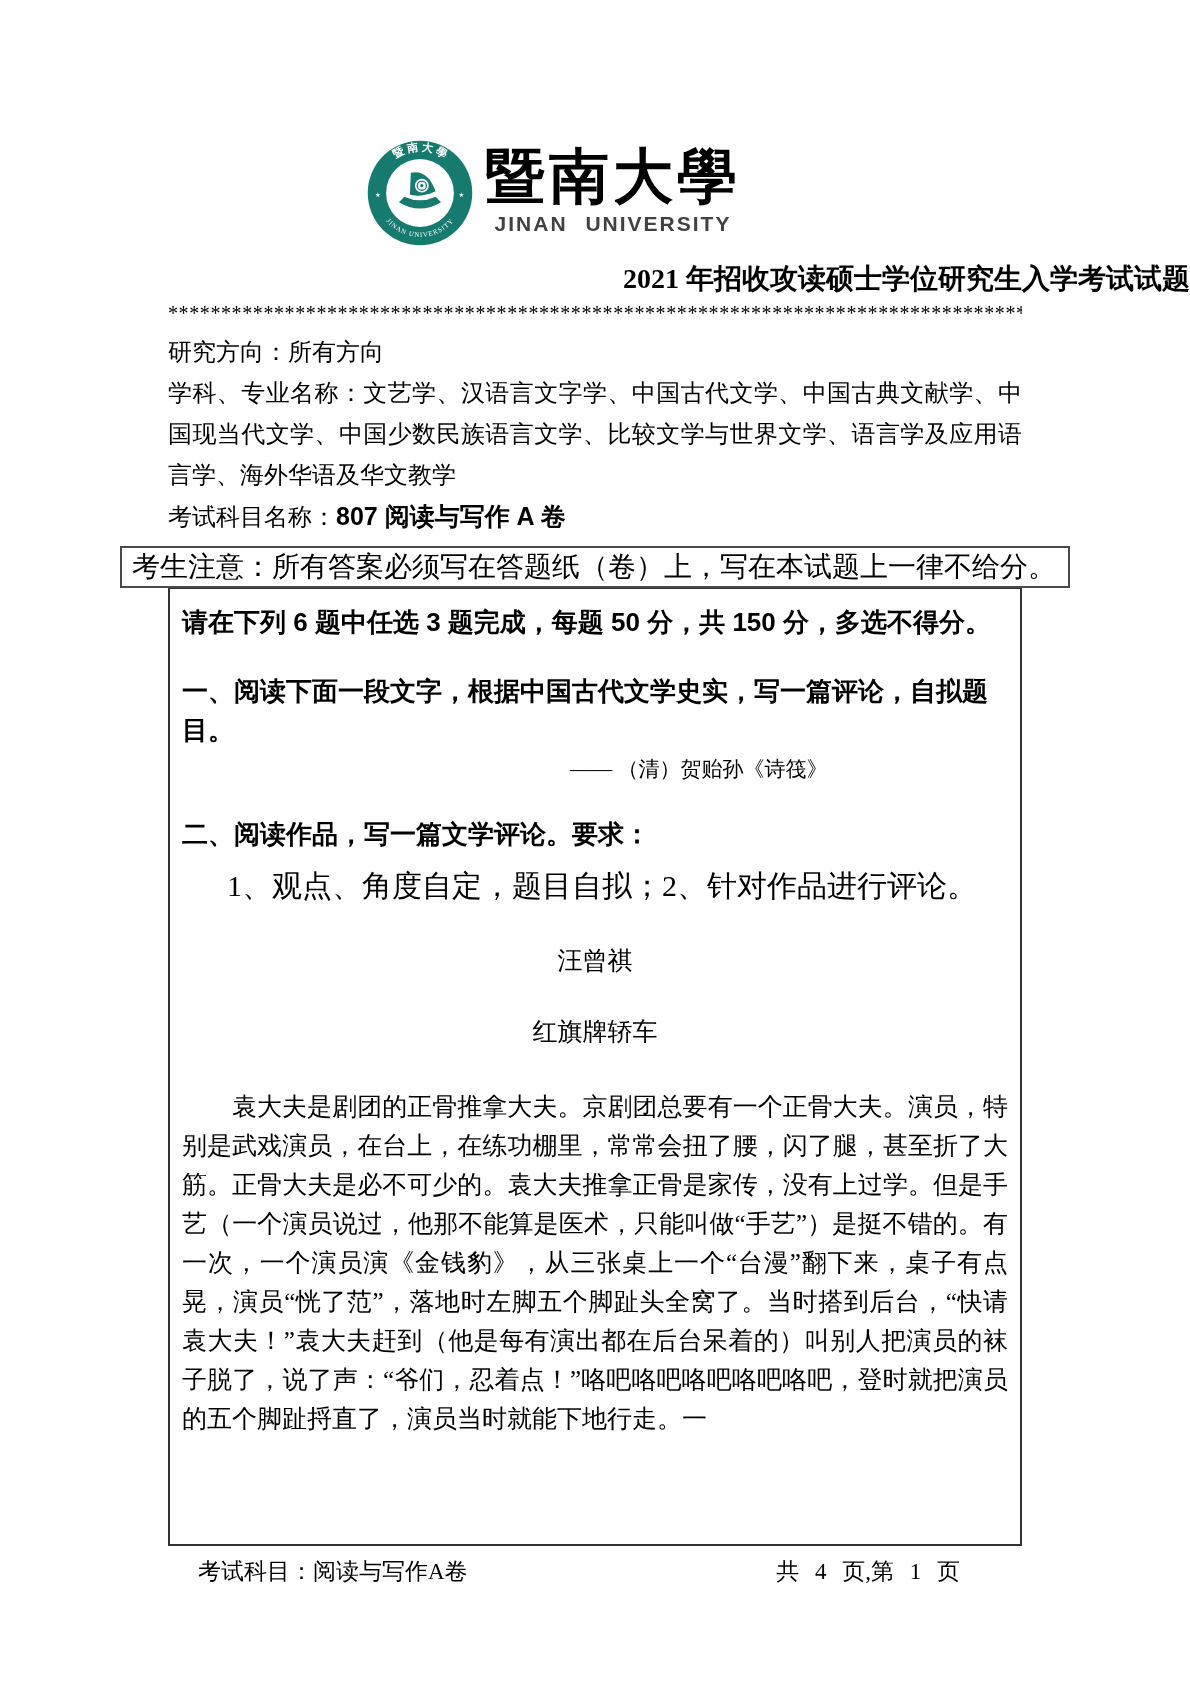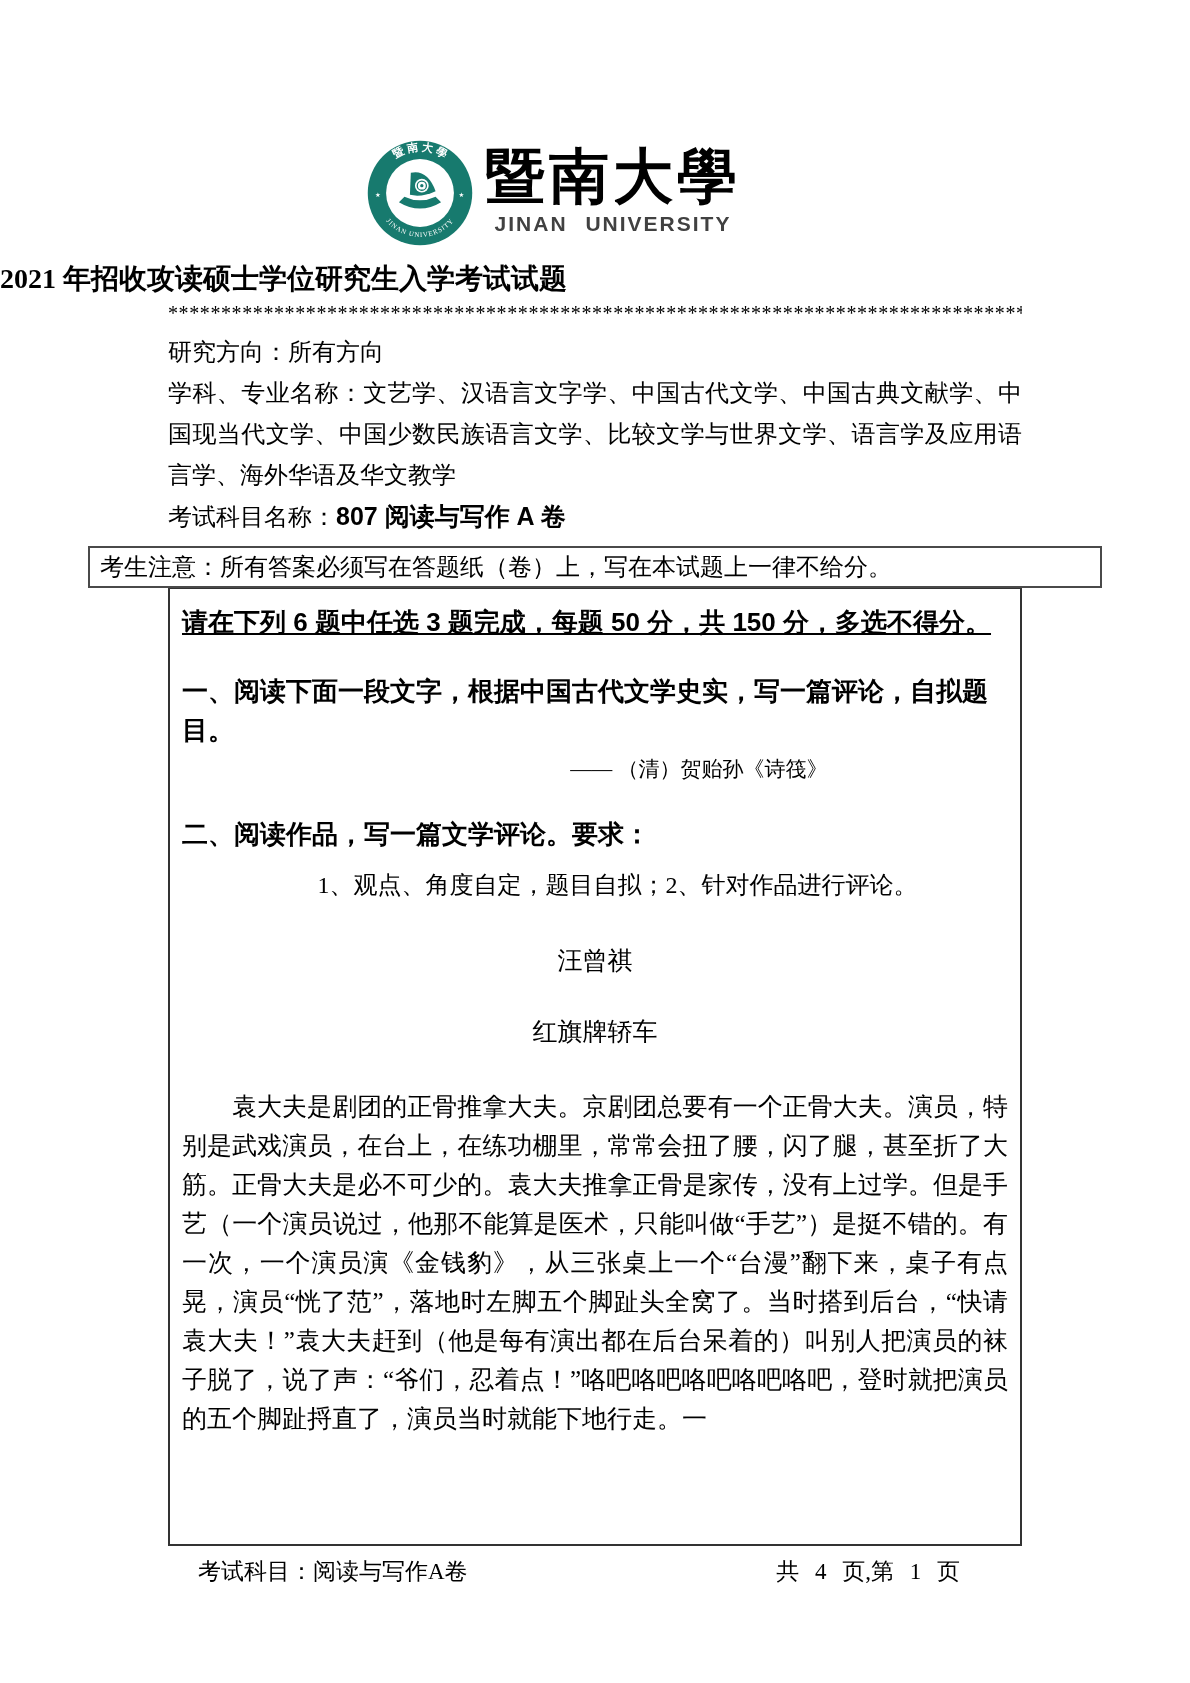--- a/index.html
+++ b/index.html
@@ -20,55 +20,55 @@
   .wordmark .cn{
     font-size:60px;font-weight:bold;line-height:1.1;letter-spacing:4px;
     font-family:"Liberation Serif","DejaVu Serif",serif;
   }
   .wordmark .en{
     font-size:21px;font-weight:bold;color:#414141;letter-spacing:2px;word-spacing:10px;
     font-family:"Liberation Sans","DejaVu Sans",sans-serif;margin-top:2px;
   }
 
   .title{
-    text-align:left;font-size:28px;font-weight:bold;margin:12px 0 0;
+    text-align:right;font-size:28px;font-weight:bold;margin:12px 0 0;
   }
 
   .stars{
     margin:4px auto 0;width:854px;overflow:hidden;white-space:nowrap;
     font-size:20px;letter-spacing:0.6px;line-height:22px;
   }
 
   .meta{margin:8px 168px 0;font-size:24px;line-height:41px;text-align:justify;}
   .meta p{margin:0;}
   .exam-subject b{font-family:"Liberation Sans","DejaVu Sans",sans-serif;font-size:25px;}
 
   .notice-box{
-    margin:8px 88px 0;border:2px solid #4a4a4a;
-    padding:2px 10px;font-size:24px;line-height:34px;
+    margin:8px 120px 0;border:2px solid #4a4a4a;
+    padding:2px 10px;font-size:28px;line-height:34px;
   }
   .notice-box p{margin:0;}
 
   .main-box{
     margin:0 168px;border:2px solid #333;border-top-width:1.5px;
     padding:10px 12px 6px;box-sizing:border-box;min-height:958px;
   }
   .main-box p{margin:0;}
   .bold-sans{
     font-family:"Liberation Sans","DejaVu Sans",sans-serif;
     font-weight:bold;font-size:26px;line-height:39px;
   }
-  .instruction{margin-top:4px !important;text-decoration:underline;}
+  .instruction{margin-top:4px !important;}
   .q-heading-1{margin-top:30px !important;}
   .passage{
     font-size:25px;line-height:39px;text-align:justify;text-indent:2em;margin-top:2px !important;
   }
   .attribution{font-size:21px;line-height:39px;padding-left:47%;}
   .q-heading-2{margin-top:26px !important;}
-  .requirements{font-size:24px;line-height:39px;padding-left:45px;margin-top:12px !important;text-align:center;}
+  .requirements{font-size:30px;line-height:39px;padding-left:45px;margin-top:12px !important;}
   .center-line{text-align:center;font-size:25px;line-height:39px;}
   .work-title{margin-top:32px !important;}
   .work-author{margin-top:36px !important;}
   .story{margin-top:36px !important;}
 
   .footer{
     display:flex;justify-content:space-between;align-items:baseline;
     margin:10px 168px 0;padding:0 62px 0 30px;font-size:23px;
   }
   .footer .pages{word-spacing:10px;}

